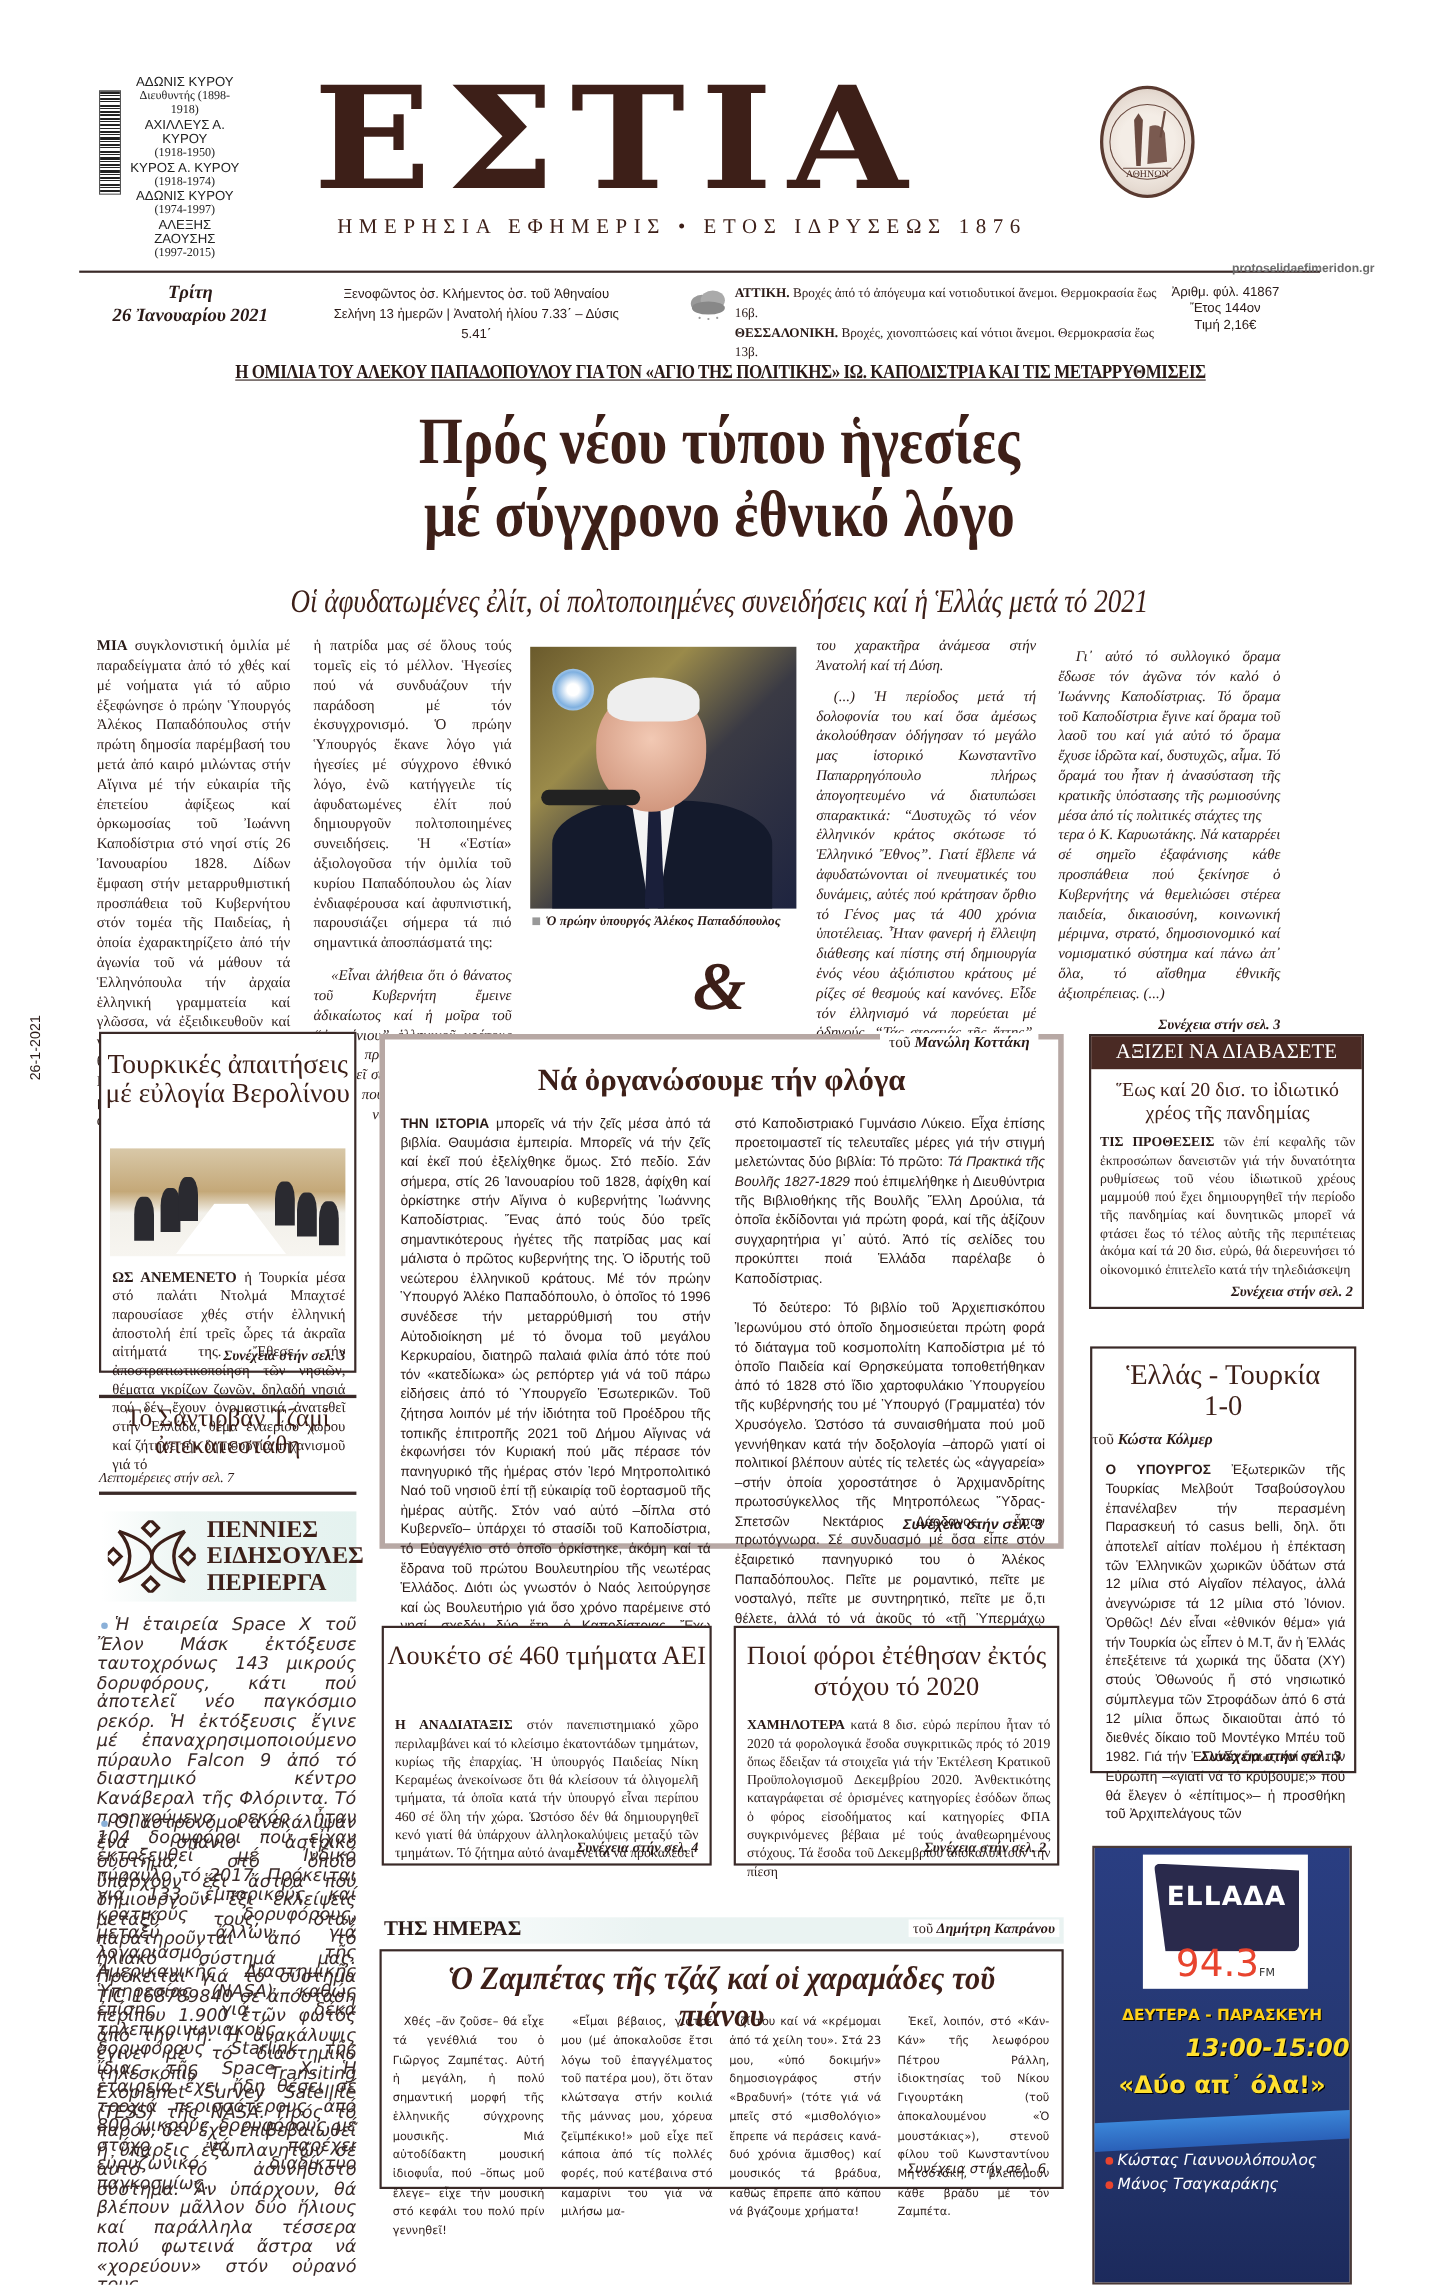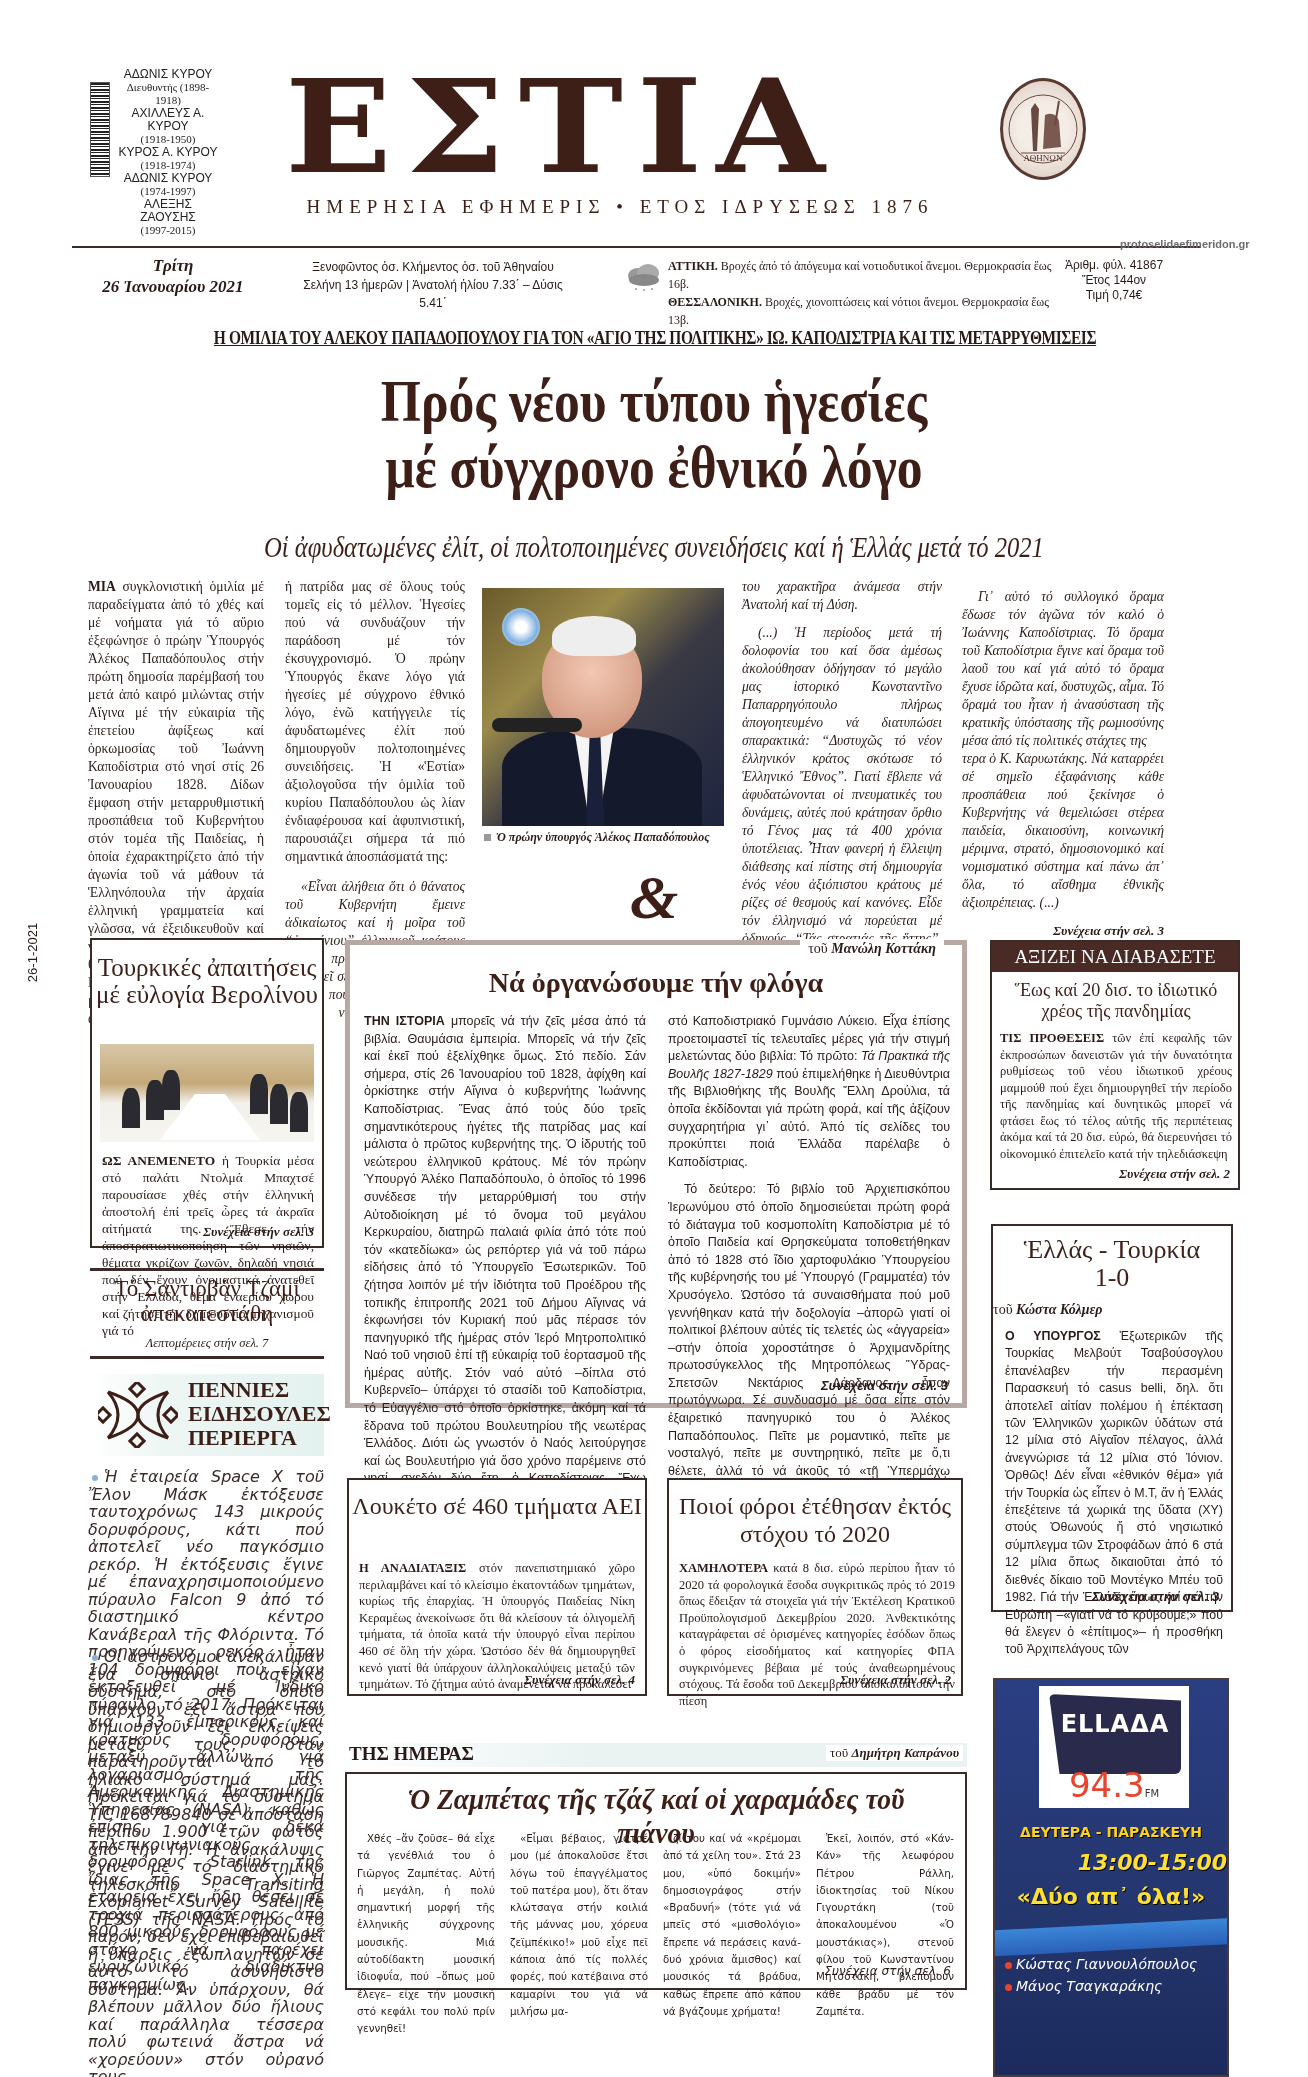--- a/index.html
+++ b/index.html
@@ -51,21 +51,21 @@
 .bh{font-weight:normal;text-align:center;color:#3d1f18}
 #turk{left:90px;top:938px;width:234px;height:310px}
 #turk .bh{font-size:25px;line-height:27px;margin-top:14px}
 #turkphoto{position:absolute;left:8px;top:104px;width:214px;height:98px;background:linear-gradient(180deg,#d8c8a8 0%,#c4a878 40%,#f2f0ea 60%,#f7f5f0 100%)}
 #turkphoto .t{position:absolute;left:60px;top:50px;width:100px;height:46px;background:#fff;clip-path:polygon(35% 0,65% 0,100% 100%,0 100%)}
 #turkphoto .p{position:absolute;width:18px;height:40px;background:#2a2a30;border-radius:40% 40% 0 0}
 #turkbody{position:absolute;left:10px;top:212px;width:212px;font-size:13.4px;line-height:17px}
 #turkcont{position:absolute;right:8px;bottom:6px}
 #mosqrule{left:90px;top:1268px;width:234px;height:3px;background:#3a2a28}
 #mosq{left:90px;top:1276px;width:234px;font-size:23px;line-height:25px}
-#mosqdet{left:90px;top:1336px;width:234px;text-align:center;font-style:italic;font-size:12.5px}
+#mosqdet{left:90px;top:1336px;width:234px;text-align:left;font-style:italic;font-size:12.5px}
 #mosqrule2{left:90px;top:1356px;width:234px;height:3px;background:#3a2a28}
 #penbox{left:92px;top:1374px;width:232px;height:82px;background:linear-gradient(90deg,#fff 0%,#eef6f4 30%,#e4f2ef 100%)}
 #penicon{position:absolute;left:6px;top:8px;width:80px;height:66px}
 #pentitle{position:absolute;left:96px;top:4px;font-weight:bold;font-size:22px;line-height:24px;color:#3d1f18}
 .brief{font-family:"DejaVu Sans",sans-serif;font-style:italic;font-size:16px;line-height:17.5px;color:#3a2a28}
 .brief .dot{display:inline-block;width:6px;height:6px;border-radius:50%;background:#8ab0d8;margin:0 6px 1px 4px}
 #brief1{left:88px;top:1468px;width:236px}
 #brief2{left:88px;top:1648px;width:236px}
 
 #kott{left:345px;top:940px;width:622px;height:468px;border:5px solid #b7a8a4;background:#fff}
@@ -169,21 +169,21 @@
       <circle cx="28" cy="27" r="1" fill="#999"></circle>
   </svg>
 </div>
 <div class="abs" id="weather">
   <div><b>ΑΤΤΙΚΗ.</b> <span>Βροχές ἀπό τό ἀπόγευμα καί νοτιοδυτικοί ἄνεμοι. Θερμοκρασία ἕως 16β.</span></div>
   <div><b>ΘΕΣΣΑΛΟΝΙΚΗ.</b> <span>Βροχές, χιονοπτώσεις καί νότιοι ἄνεμοι. Θερμοκρασία ἕως 13β.</span></div>
 </div>
 <div class="abs" id="issue">
   <div>Ἀριθμ. φύλ. 41867</div>
   <div>Ἔτος 144ον</div>
-  <div>Τιμή 0,74€</div>
+  <div>Τιμή 2,16€</div>
 </div>
 
 <div class="abs" id="kicker">Η ΟΜΙΛΙΑ ΤΟΥ ΑΛΕΚΟΥ ΠΑΠΑΔΟΠΟΥΛΟΥ ΓΙΑ ΤΟΝ «ΑΓΙΟ ΤΗΣ ΠΟΛΙΤΙΚΗΣ» ΙΩ. ΚΑΠΟΔΙΣΤΡΙΑ ΚΑΙ ΤΙΣ ΜΕΤΑΡΡΥΘΜΙΣΕΙΣ</div>
 <div class="abs" id="headline">
   <div>Πρός νέου τύπου ἡγεσίες</div>
   <div>μέ σύγχρονο ἐθνικό λόγο</div>
 </div>
 <div class="abs" id="subhead">Οἱ ἀφυδατωμένες ἐλίτ, οἱ πολτοποιημένες συνειδήσεις καί ἡ Ἑλλάς μετά τό 2021</div>
 
 <div class="abs lcol" id="lc1">

